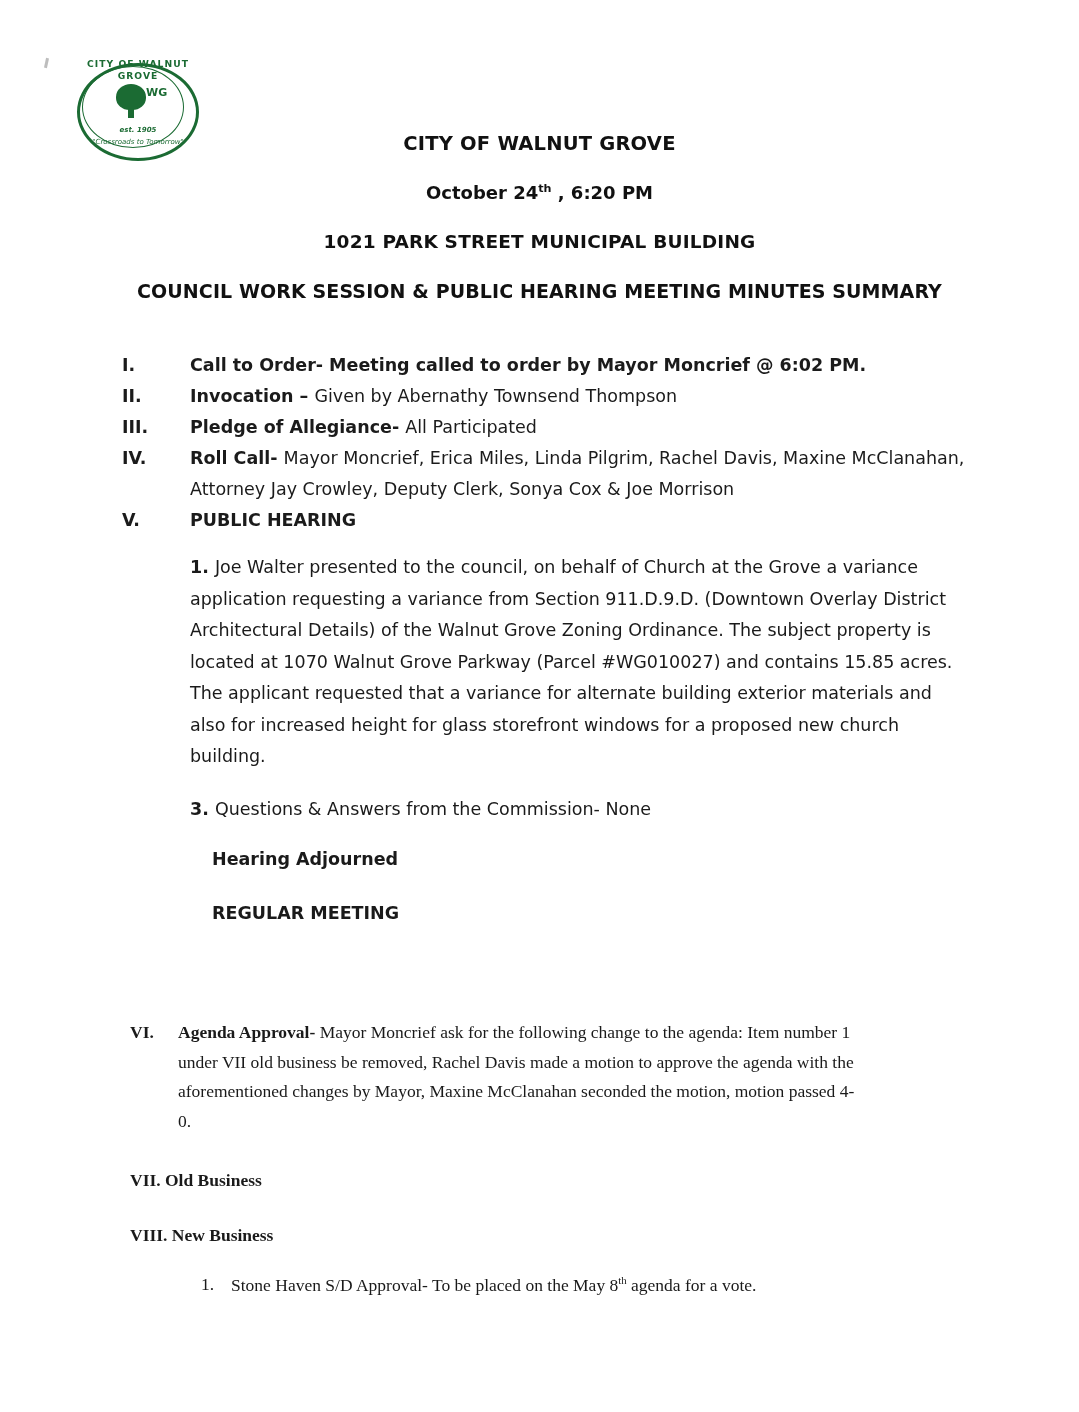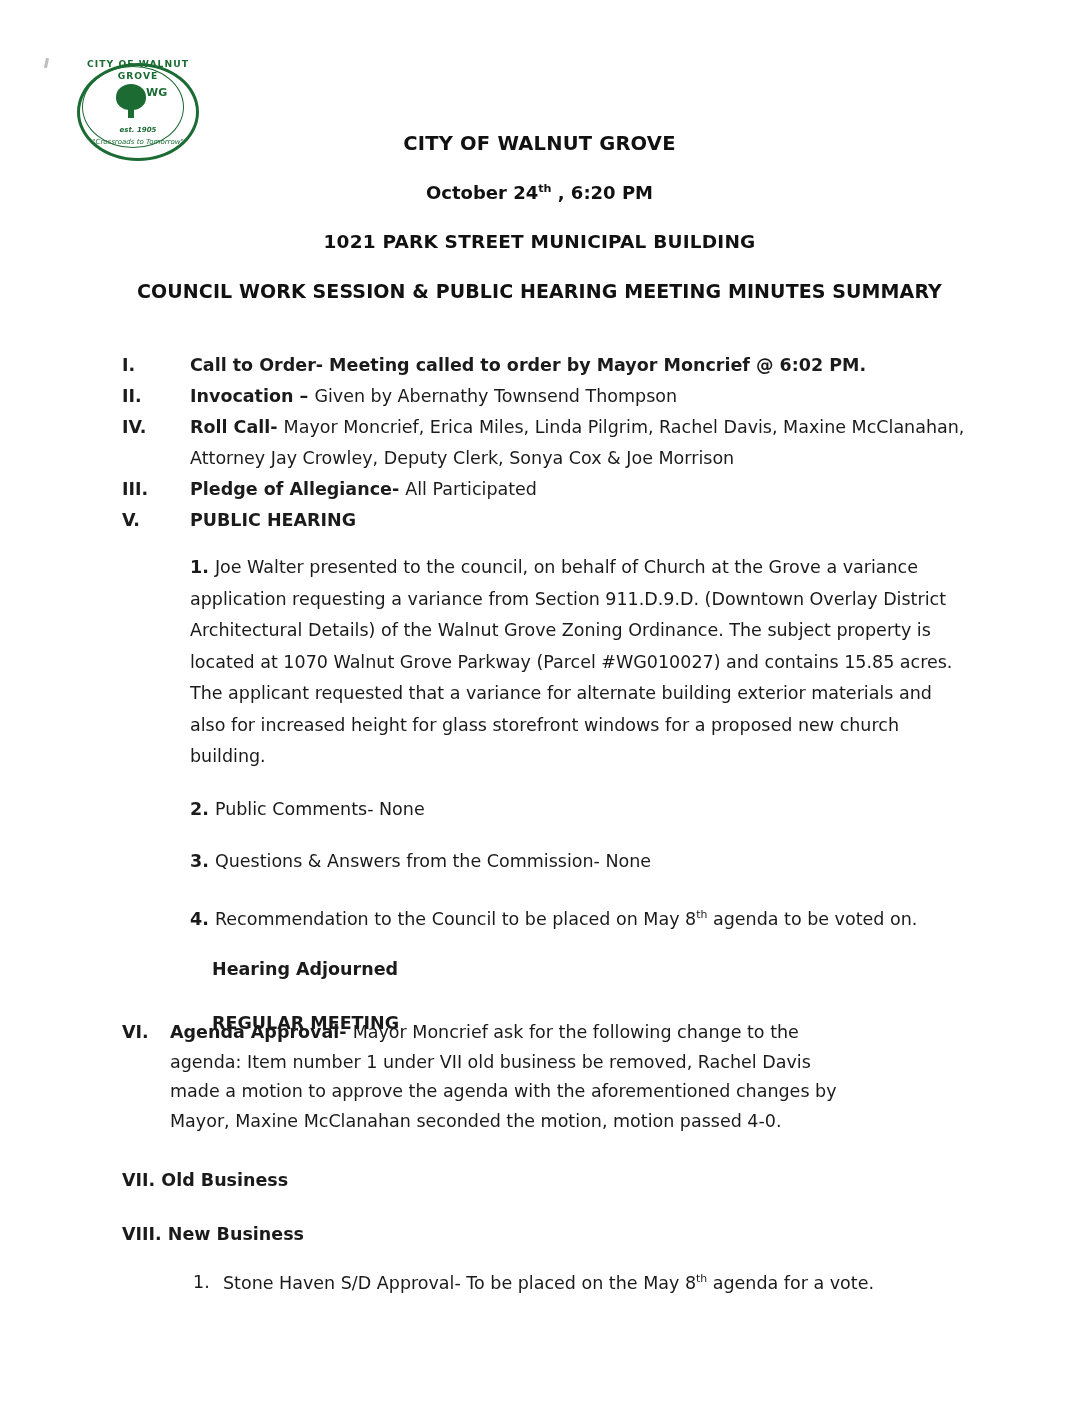--- a/index.html
+++ b/index.html
@@ -176,23 +176,24 @@
   .sub-bold {
     margin-left: 212px;
     margin-top: 24px;
     font-size: 17.5px;
     font-weight: bold;
   }
   .sub-bold.second { margin-top: 34px; }
 
   .lower-block {
     position: absolute;
-    left: 0;
+    left: 8px;
     top: 1018px;
     width: 947px;
+    font-family: Liberation Serif, serif;
   }
   .vi-row {
     display: flex;
     font-size: 17.5px;
     line-height: 29.5px;
     padding-left: 122px;
     padding-right: 96px;
   }
   .vi-num { flex: 0 0 48px; font-weight: bold; }
   .vi-text { flex: 1; }
@@ -245,39 +246,37 @@
       <div class="num">I.</div>
       <div class="rowtext"><b>Call to Order- Meeting called to order by Mayor Moncrief @ 6:02 PM.</b><span></span></div>
     </div>
 
     <div class="agenda-row">
       <div class="num">II.</div>
       <div class="rowtext"><b>Invocation – </b><span>Given by Abernathy Townsend Thompson</span></div>
     </div>
 
     <div class="agenda-row">
+      <div class="num">III.</div>
+      <div class="rowtext"><b>Pledge of Allegiance- </b><span>All Participated</span></div>
+    </div>
+
+    <div class="agenda-row">
       <div class="num">IV.</div>
       <div class="rowtext"><b>Roll Call- </b><span>Mayor Moncrief, Erica Miles, Linda Pilgrim, Rachel Davis, Maxine McClanahan, Attorney Jay Crowley, Deputy Clerk, Sonya Cox &amp; Joe Morrison</span></div>
     </div>
 
     <div class="agenda-row">
-      <div class="num">III.</div>
-      <div class="rowtext"><b>Pledge of Allegiance- </b><span>All Participated</span></div>
-    </div>
-
-    <div class="agenda-row">
       <div class="num">V.</div>
       <div class="rowtext"><b>PUBLIC HEARING</b></div>
     </div>
 
     <div class="hearing-body">
       <p><b>1. </b><span>Joe Walter presented to the council, on behalf of Church at the Grove a variance application requesting a variance from Section 911.D.9.D. (Downtown Overlay District Architectural Details) of the Walnut Grove Zoning Ordinance. The subject property is located at 1070 Walnut Grove Parkway (Parcel #WG010027) and contains 15.85 acres. The applicant requested that a variance for alternate building exterior materials and also for increased height for glass storefront windows for a proposed new church building.</span></p>
-      <p class="p-gap"><b>2. </b><span>Public Comments- None</span></p>
       <p class="p-gap"><b>3. </b><span>Questions &amp; Answers from the Commission- None</span></p>
-      <p class="p-gap"><b>4. </b><span>Recommendation to the Council to be placed on May 8</span><sup>th</sup><span> agenda to be voted on.</span></p>
     </div>
 
     <div class="sub-bold">Hearing Adjourned</div>
     <div class="sub-bold second">REGULAR MEETING</div>
   </div>
 
   <div class="lower-block">
     <div class="vi-row">
       <div class="vi-num">VI.</div>
       <div class="vi-text"><b>Agenda Approval- </b><span>Mayor Moncrief ask for the following change to the agenda: Item number 1 under VII old business be removed, Rachel Davis made a motion to approve the agenda with the aforementioned changes by Mayor, Maxine McClanahan seconded the motion, motion passed 4-0.</span></div>

